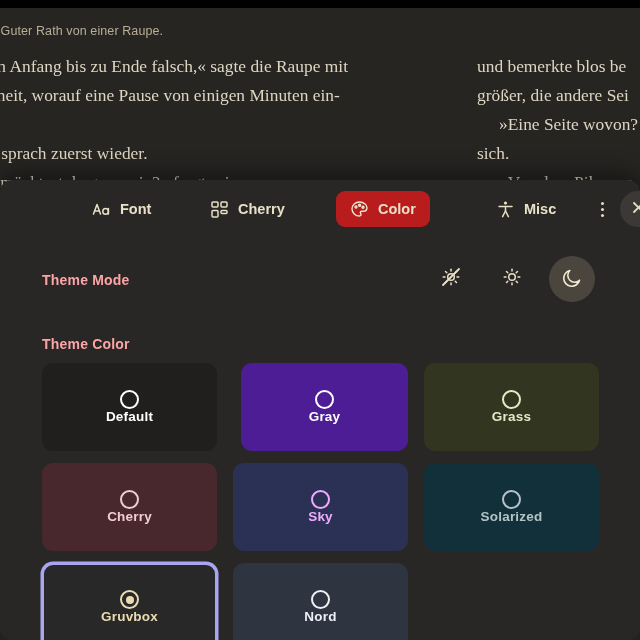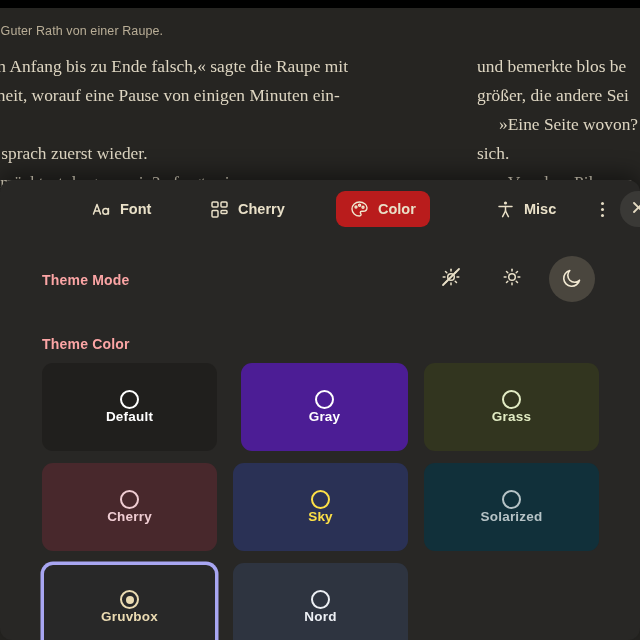--- a/index.html
+++ b/index.html
@@ -347,21 +347,21 @@
           <span class="swatch-name">Gray</span>
         </div>
         <div class="swatch" style="background: rgb(50, 53, 31); color: rgb(226, 236, 196);">
           <span class="radio"></span>
           <span class="swatch-name">Grass</span>
         </div>
         <div class="swatch" style="background: rgb(72, 40, 44); color: rgb(240, 205, 211);">
           <span class="radio"></span>
           <span class="swatch-name">Cherry</span>
         </div>
-        <div class="swatch" style="background: rgb(42, 49, 85); color: #fde047;">
+        <div class="swatch" style="background: rgb(42, 49, 85); color: #f0abfc;">
           <span class="radio"></span>
           <span class="swatch-name">Sky</span>
         </div>
         <div class="swatch" style="background: rgb(17, 48, 58); color: rgb(182, 195, 198);">
           <span class="radio"></span>
           <span class="swatch-name">Solarized</span>
         </div>
         <div class="swatch selected" style="background: rgb(40, 40, 40); color: rgb(235, 219, 178); border-color: rgb(168, 166, 242); box-shadow: rgb(168, 166, 242) 0px 0px 0px 1.5px;">
           <span class="radio">
             <span class="dot"></span>

